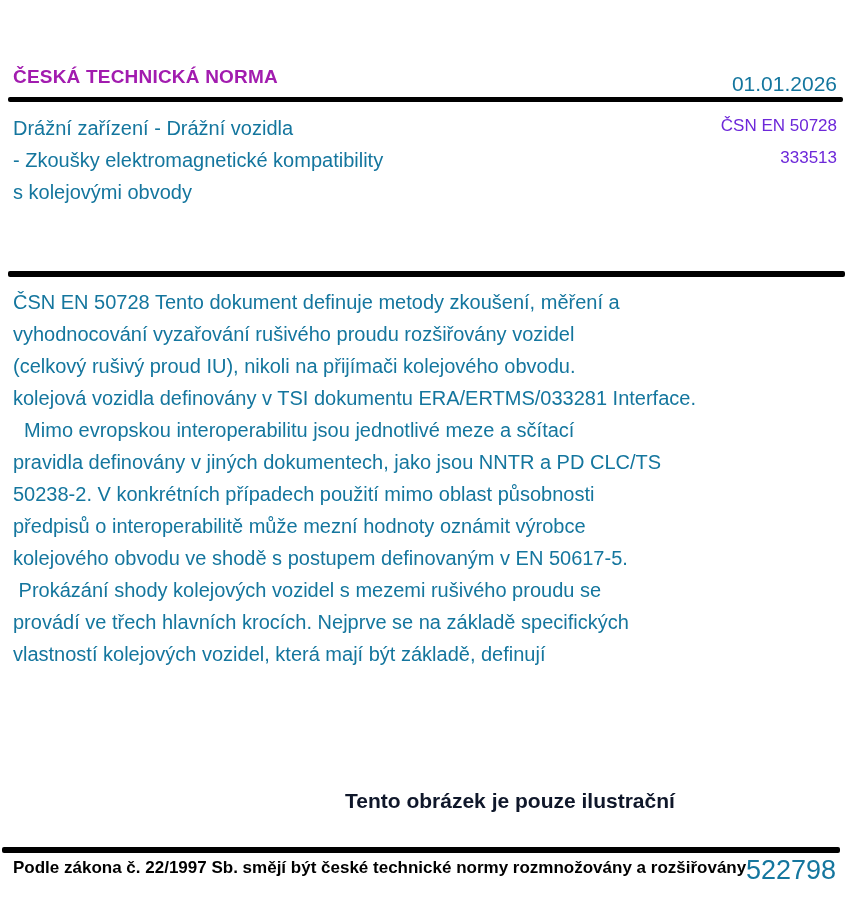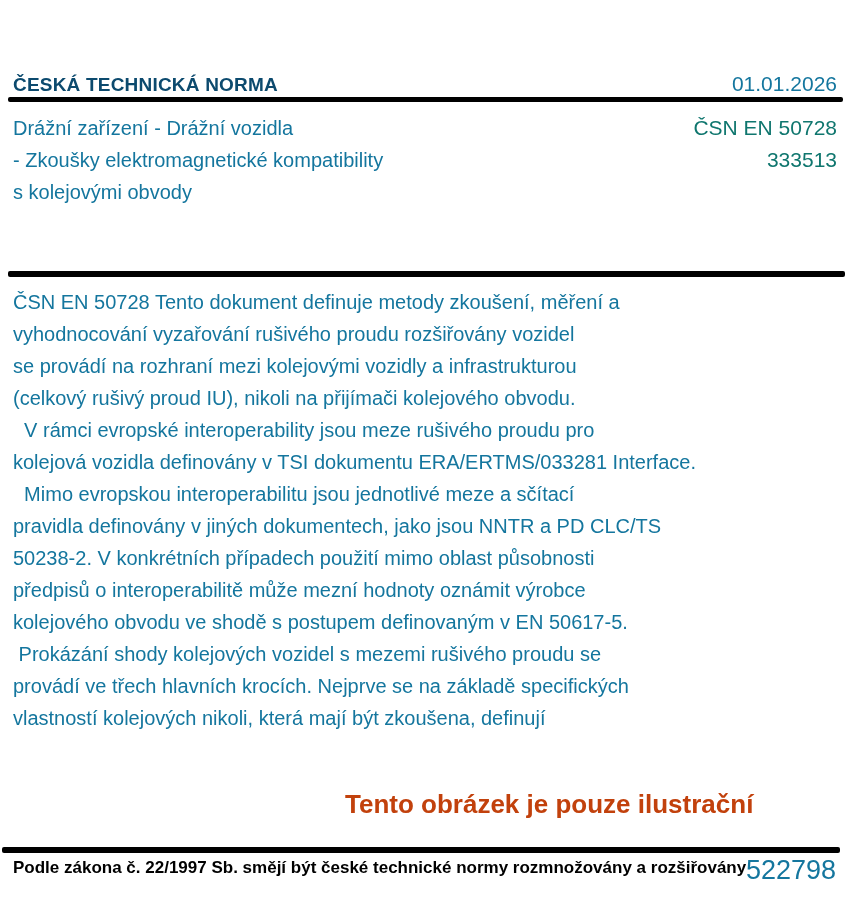--- a/index.html
+++ b/index.html
@@ -20,25 +20,25 @@
     position: absolute;
     background: #000000;
     border-radius: 2px;
   }
   #rule-header { top: 97px;  left: 8px; width: 835px; height: 5px; }
   #rule-mid    { top: 271px; left: 8px; width: 837px; height: 6px; }
   #rule-footer { top: 847px; left: 2px; width: 838px; height: 6px; }
 
   .header-label {
     position: absolute;
-    top: 74px; left: 13px;
+    top: 66px; left: 13px;
     font-size: 19px;
     font-weight: bold;
     letter-spacing: 0.2px;
-    color: #0c4a6e;
+    color: #a21caf;
     white-space: pre;
   }
   .header-date {
     position: absolute;
     top: 72px; right: 28px;
     font-size: 21px;
     color: #14769E;
     white-space: pre;
   }
 
@@ -49,22 +49,22 @@
     color: #14769E;
     white-space: pre;
   }
   #title-line-0 { top: 117px; }
   #title-line-1 { top: 149px; }
   #title-line-2 { top: 181px; }
 
   .ref-num {
     position: absolute;
     right: 28px;
-    font-size: 21px;
-    color: #0f766e;
+    font-size: 17px;
+    color: #6d28d9;
     white-space: pre;
     text-align: right;
   }
   #std-code  { top: 116px; }
   #class-num { top: 148px; }
 
   .abstract {
     position: absolute;
     top: 286px;
     left: 13px;
@@ -74,23 +74,23 @@
     font-size: 20px;
     line-height: 32px;
     color: #14769E;
     white-space: pre;
   }
 
   .illustration-note {
     position: absolute;
     top: 789px;
     left: 345px;
-    font-size: 26px;
+    font-size: 21px;
     font-weight: bold;
-    color: #c2410c;
+    color: #0f172a;
     white-space: pre;
   }
 
   .footer-legal {
     position: absolute;
     top: 860px;
     left: 13px;
   }
   .footer-legal-line {
     font-size: 17px;
@@ -119,32 +119,30 @@
 <div class="title-line" id="title-line-1">- Zkoušky elektromagnetické kompatibility</div>
 <div class="title-line" id="title-line-2">s kolejovými obvody</div>
 <div class="ref-num" id="std-code">ČSN EN 50728</div>
 <div class="ref-num" id="class-num">333513</div>
 
 <div class="rule" id="rule-mid"></div>
 
 <div class="abstract">
   <div class="abstract-line">ČSN EN 50728 Tento dokument definuje metody zkoušení, měření a</div>
   <div class="abstract-line">vyhodnocování vyzařování rušivého proudu rozšiřovány vozidel</div>
-  <div class="abstract-line">se provádí na rozhraní mezi kolejovými vozidly a infrastrukturou</div>
   <div class="abstract-line">(celkový rušivý proud IU), nikoli na přijímači kolejového obvodu.</div>
-  <div class="abstract-line">  V rámci evropské interoperability jsou meze rušivého proudu pro</div>
   <div class="abstract-line">kolejová vozidla definovány v TSI dokumentu ERA/ERTMS/033281 Interface.</div>
   <div class="abstract-line">  Mimo evropskou interoperabilitu jsou jednotlivé meze a sčítací</div>
   <div class="abstract-line">pravidla definovány v jiných dokumentech, jako jsou NNTR a PD CLC/TS</div>
   <div class="abstract-line">50238-2. V konkrétních případech použití mimo oblast působnosti</div>
   <div class="abstract-line">předpisů o interoperabilitě může mezní hodnoty oznámit výrobce</div>
   <div class="abstract-line">kolejového obvodu ve shodě s postupem definovaným v EN 50617-5.</div>
   <div class="abstract-line"> Prokázání shody kolejových vozidel s mezemi rušivého proudu se</div>
   <div class="abstract-line">provádí ve třech hlavních krocích. Nejprve se na základě specifických</div>
-  <div class="abstract-line">vlastností kolejových nikoli, která mají být zkoušena, definují</div>
+  <div class="abstract-line">vlastností kolejových vozidel, která mají být základě, definují</div>
 </div>
 
 <div class="illustration-note">Tento obrázek je pouze ilustrační</div>
 
 <div class="rule" id="rule-footer"></div>
 
 <div class="footer-legal">
   <div class="footer-legal-line">Podle zákona č. 22/1997 Sb. smějí být české technické normy rozmnožovány a rozšiřovány</div>
 </div>
 <div class="footer-number">522798</div>

